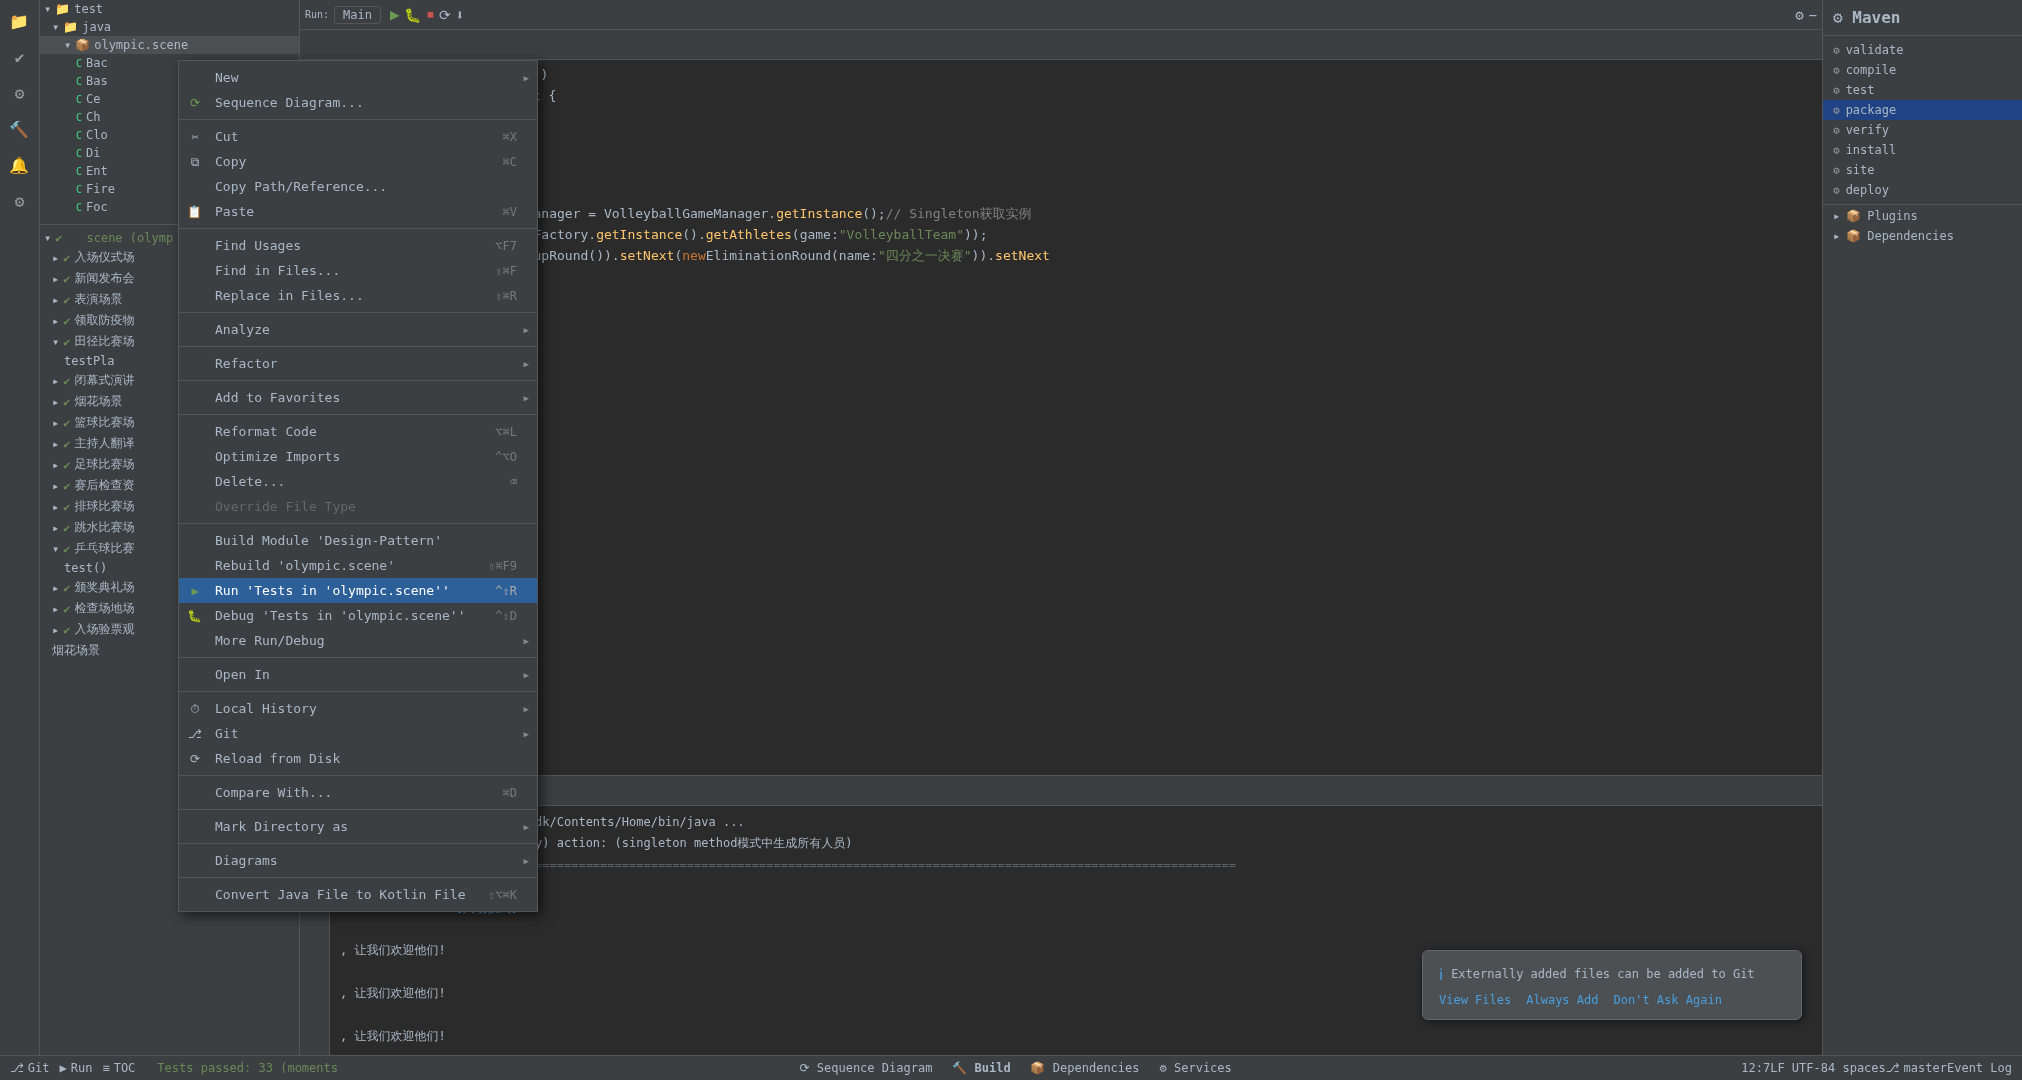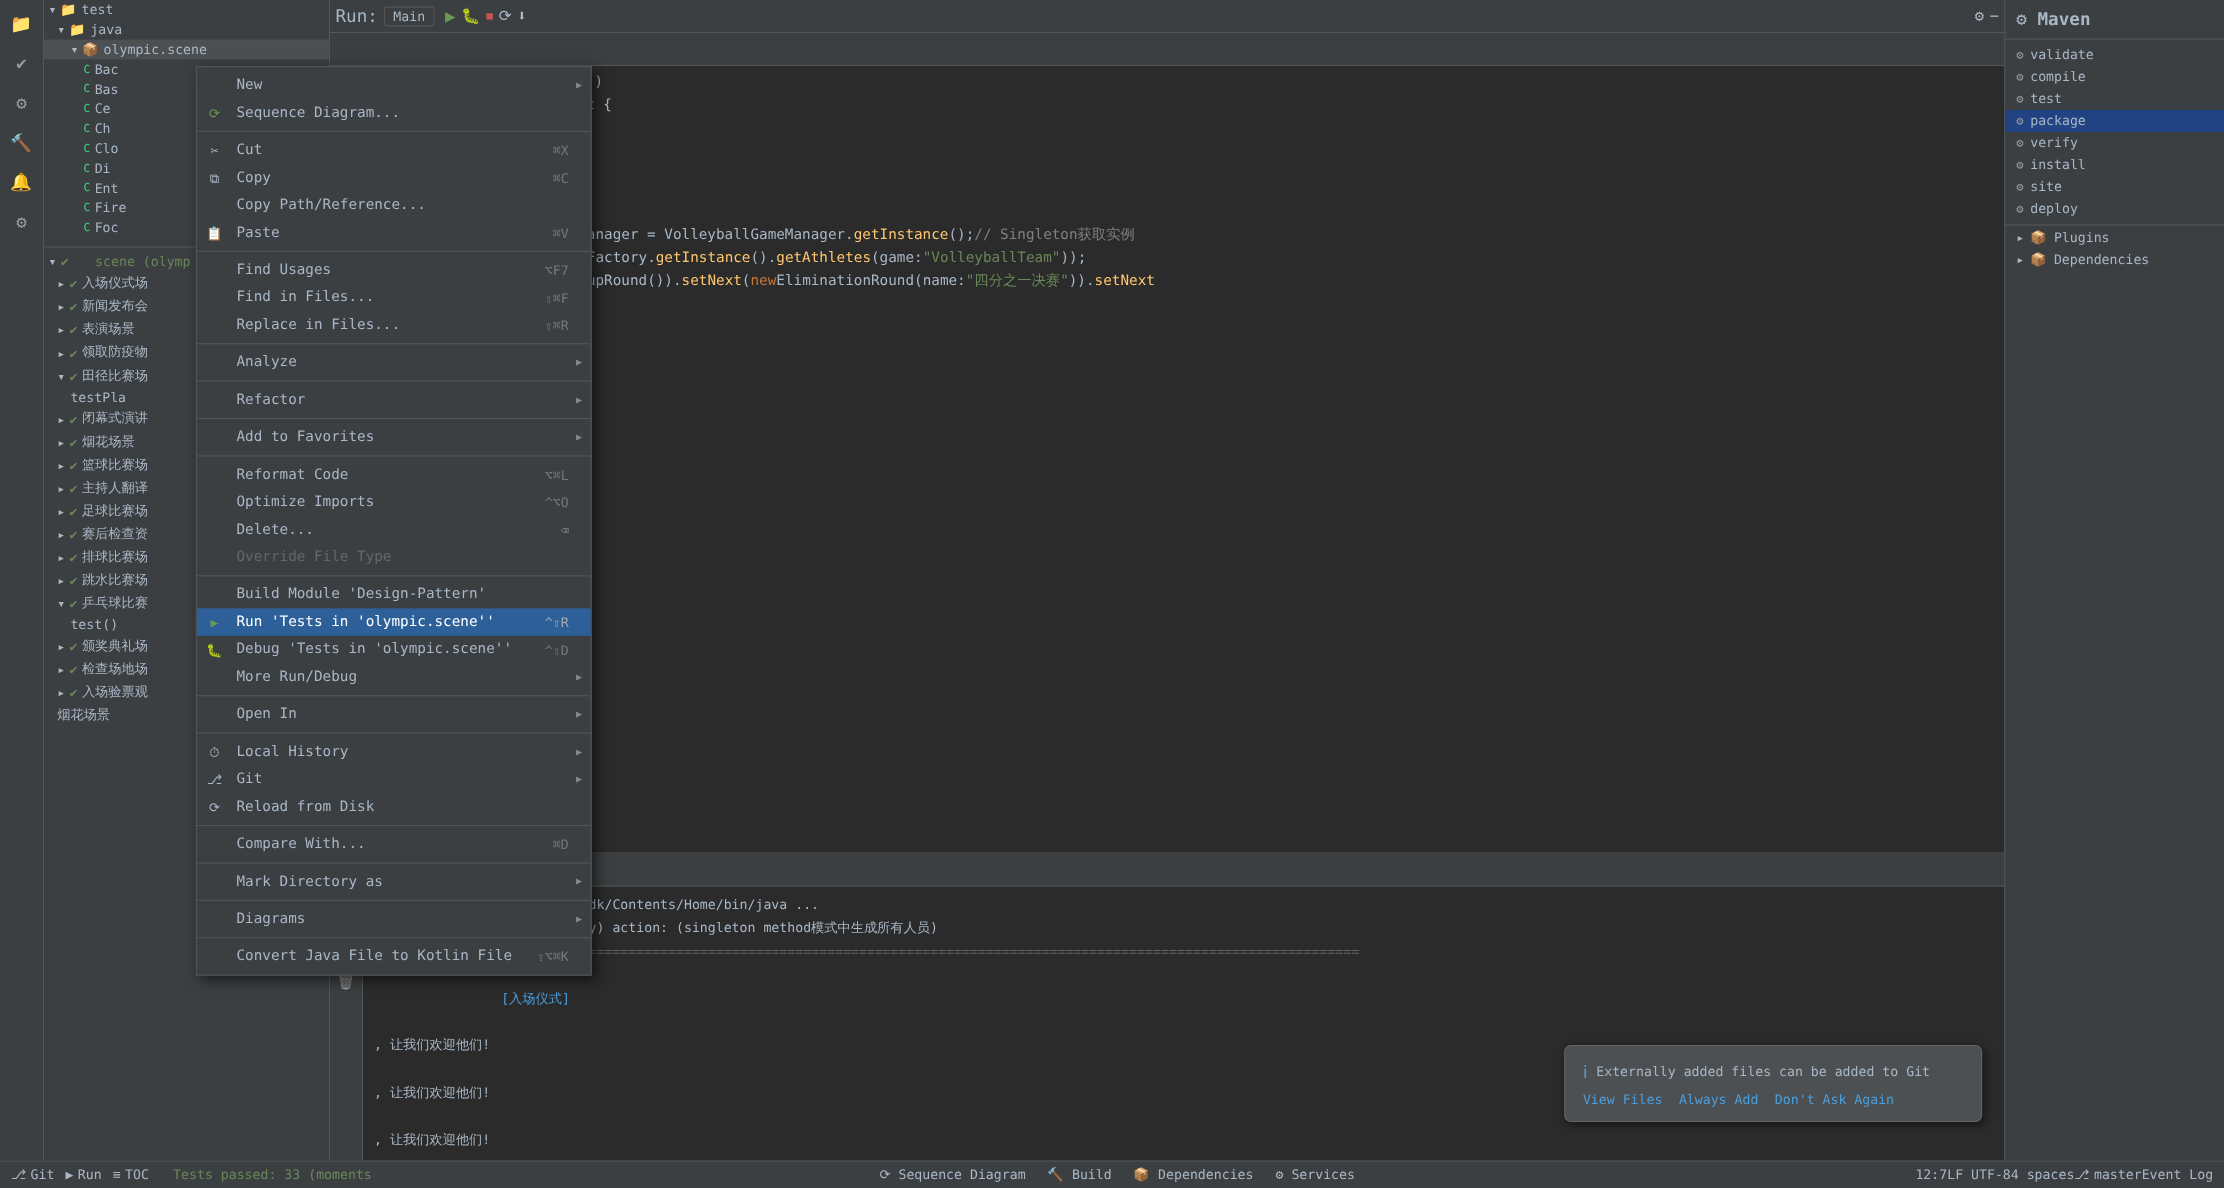--- a/index.html
+++ b/index.html
@@ -483,21 +483,21 @@
         </div>
         <div class="tree-item tree-indent-1">
           <span>烟花场景</span>
         </div>
       </div>
     </div>
 
     <div style="display:flex;flex-direction:column;flex:1;overflow:hidden;">
 
       <div class="run-bar">
-        <span style="color:#a9b7c6;font-size:16px;">Run:</span>
+        <span style="color:#a9b7c6;font-size:10px;">Run:</span>
         <span style="background:#3c3f41;border:1px solid #555;padding:1px 8px;border-radius:3px;font-size:12px;cursor:pointer;">Main</span>
         <div style="color:#6a9955;font-size:16px;cursor:pointer;margin-left:4px;">▶</div>
         <div style="color:#6a9955;font-size:14px;cursor:pointer;">🐛</div>
         <div style="color:#c75450;font-size:14px;cursor:pointer;">⏹</div>
         <div style="font-size:14px;cursor:pointer;">⟳</div>
         <div style="font-size:14px;cursor:pointer;">⬇</div>
         <div style="flex:1;"></div>
         <div style="font-size:14px;cursor:pointer;">⚙</div>
         <div style="font-size:14px;cursor:pointer;">−</div>
       </div>
@@ -687,21 +687,21 @@
         </div>
         <div style="cursor:pointer;display:flex;align-items:center;gap:4px;">
           <span>≡</span>
           <span>TOC</span>
         </div>
       </div>
       <div style="color:#6a8759;margin-left:7px;">Tests passed: 33 (moments</div>
     </div>
     <div style="flex:1;display:flex;justify-content:center;gap:20px;">
       <div style="cursor:pointer;font-size:12px;">⟳ Sequence Diagram</div>
-      <div style="cursor:pointer;font-size:12px;">🔨 Build</div>
+      <div style="cursor:pointer;font-size:12px;font-weight:bold;">🔨 Build</div>
       <div style="cursor:pointer;font-size:12px;">📦 Dependencies</div>
       <div style="cursor:pointer;font-size:12px;">⚙ <span>Services</span></div>
     </div>
     <div class="status-right">
       <span>12:7</span>
       <span>LF  UTF-8</span>
       <span>4 spaces</span>
       <span style="cursor:pointer;display:flex;align-items:center;gap:4px;">
         <span>⎇</span>
         <span>master</span>
@@ -823,20 +823,27 @@
       <span>Override File Type</span>
     </div>
   </div>
   <div class="menu-separator"></div>
   <div class="menu-item">
     <div class="item-left">
       <span class="item-icon"></span>
       <span>Build Module 'Design-Pattern'</span>
     </div>
   </div>
+  <div class="menu-item">
+    <div class="item-left">
+      <span class="item-icon"></span>
+      <span>Rebuild 'olympic.scene'</span>
+    </div>
+    <span class="shortcut">⇧⌘F9</span>
+  </div>
   <div class="menu-item highlighted">
     <div class="item-left">
       <span class="item-icon" style="color:#6a9955;">▶</span>
       <span>Run 'Tests in 'olympic.scene''</span>
     </div>
     <span class="shortcut" style="color:#aaa;">^⇧R</span>
   </div>
   <div class="menu-item">
     <div class="item-left">
       <span class="item-icon">🐛</span>

